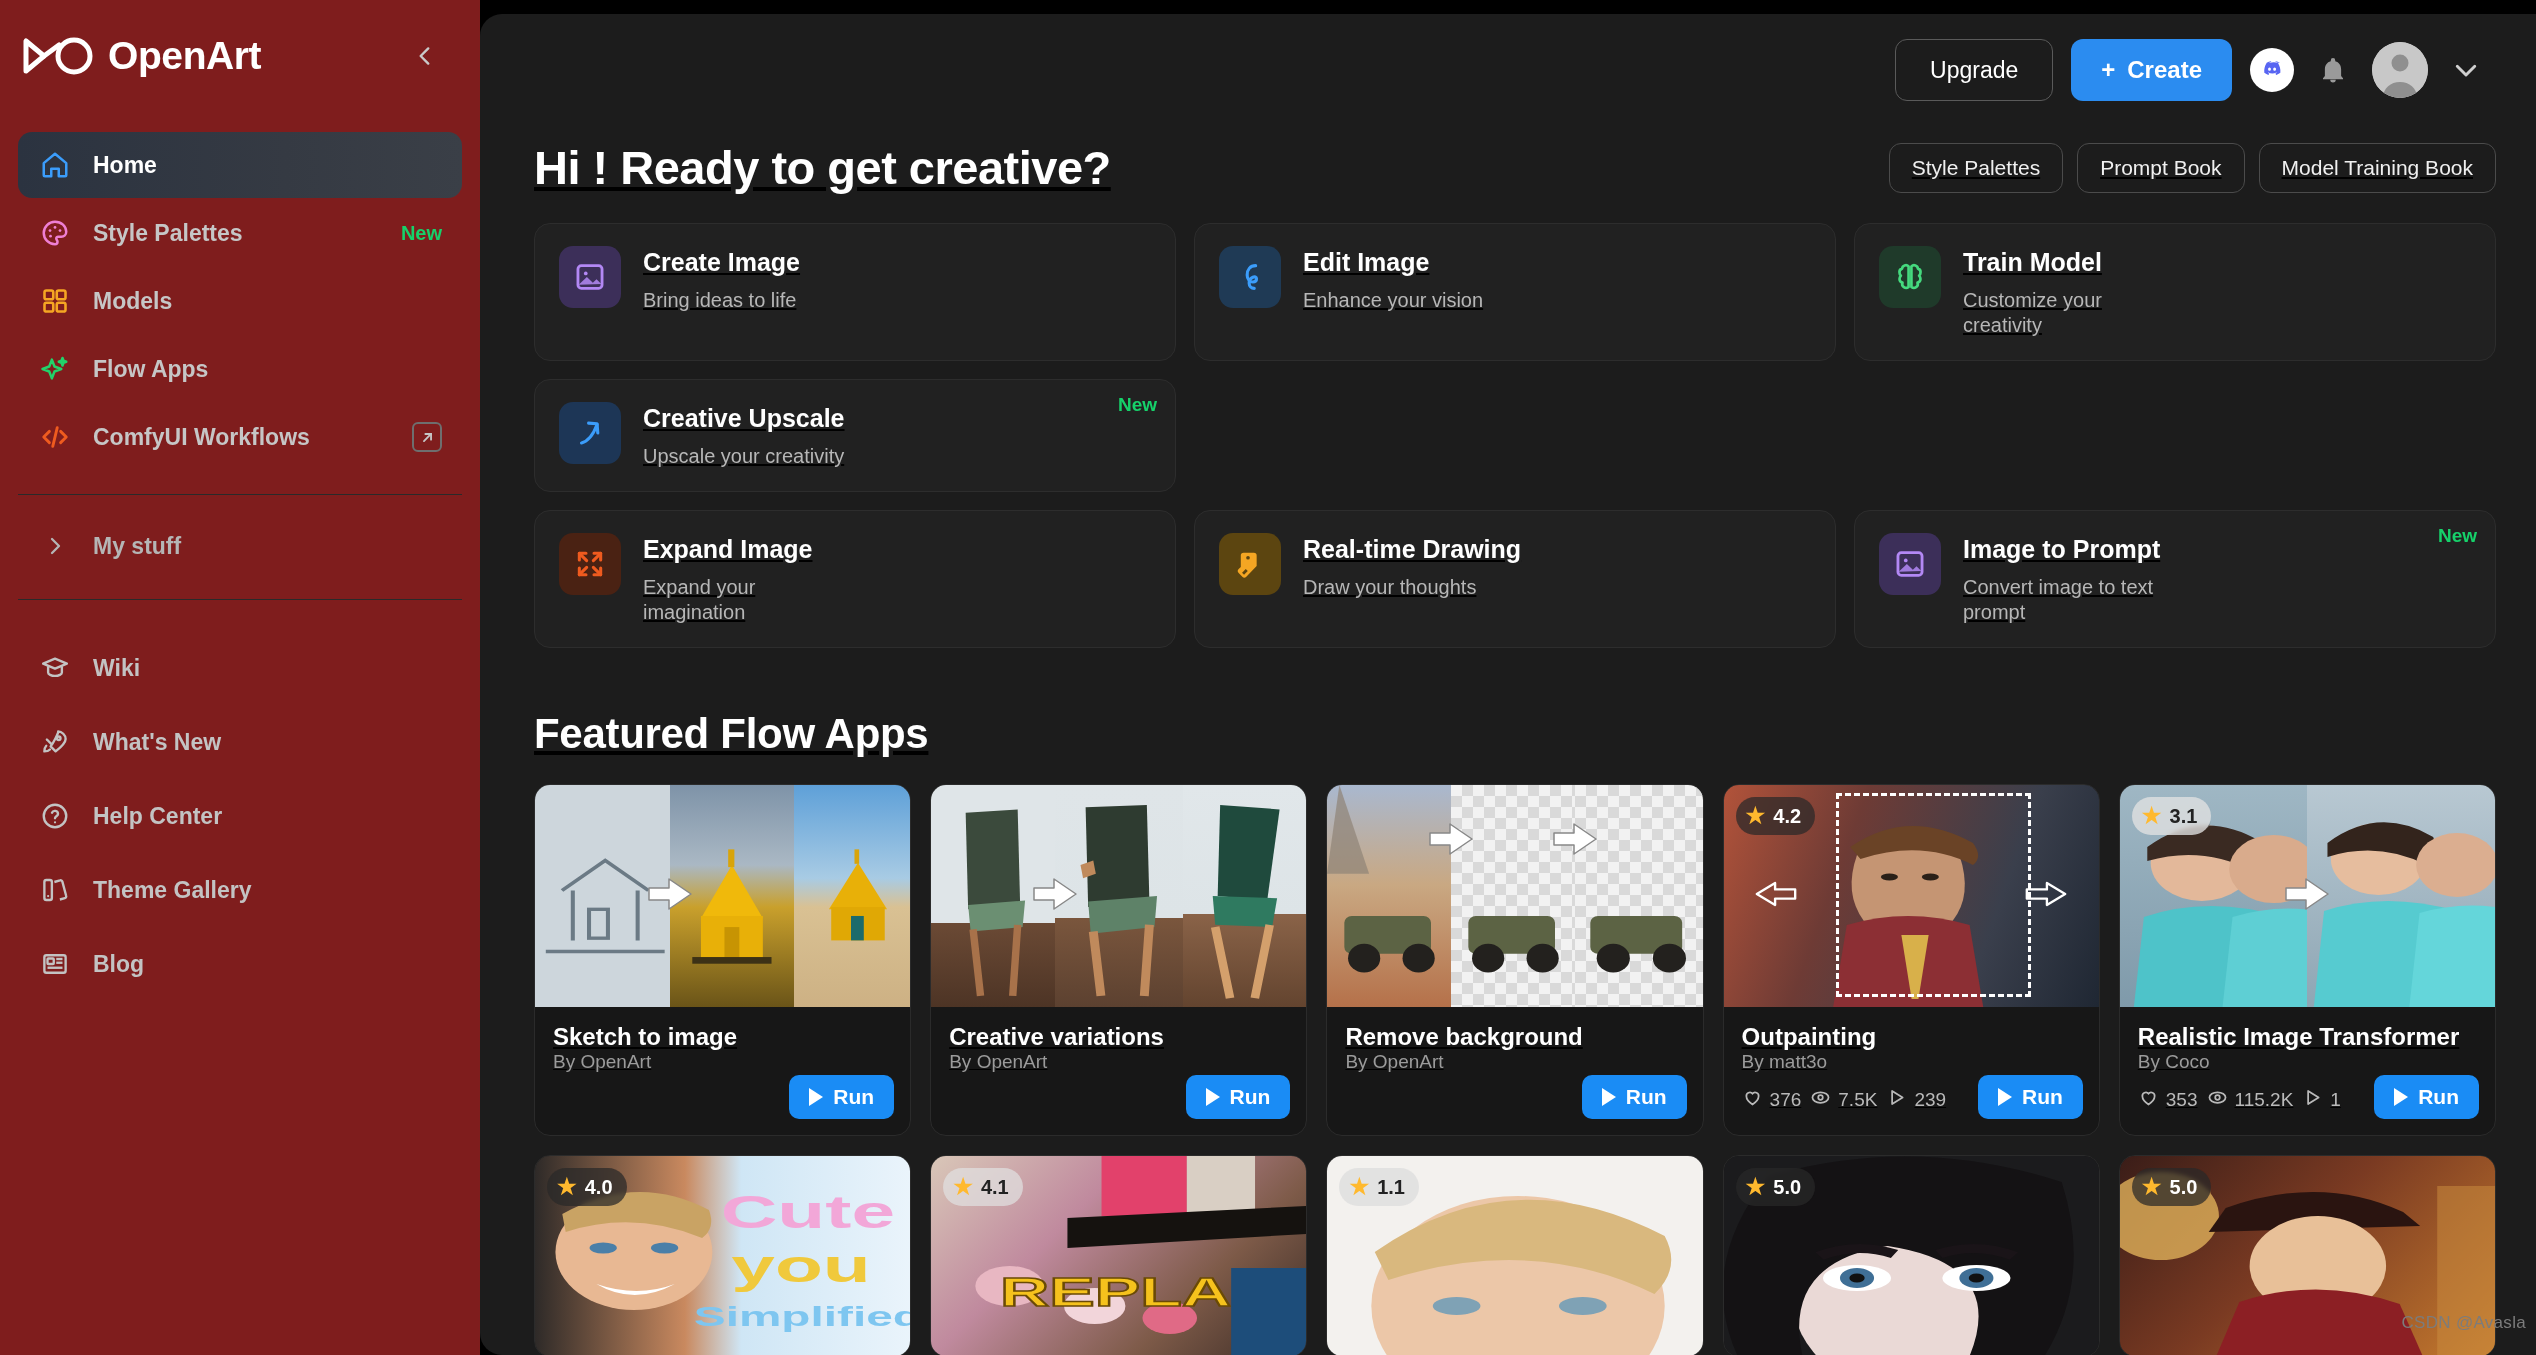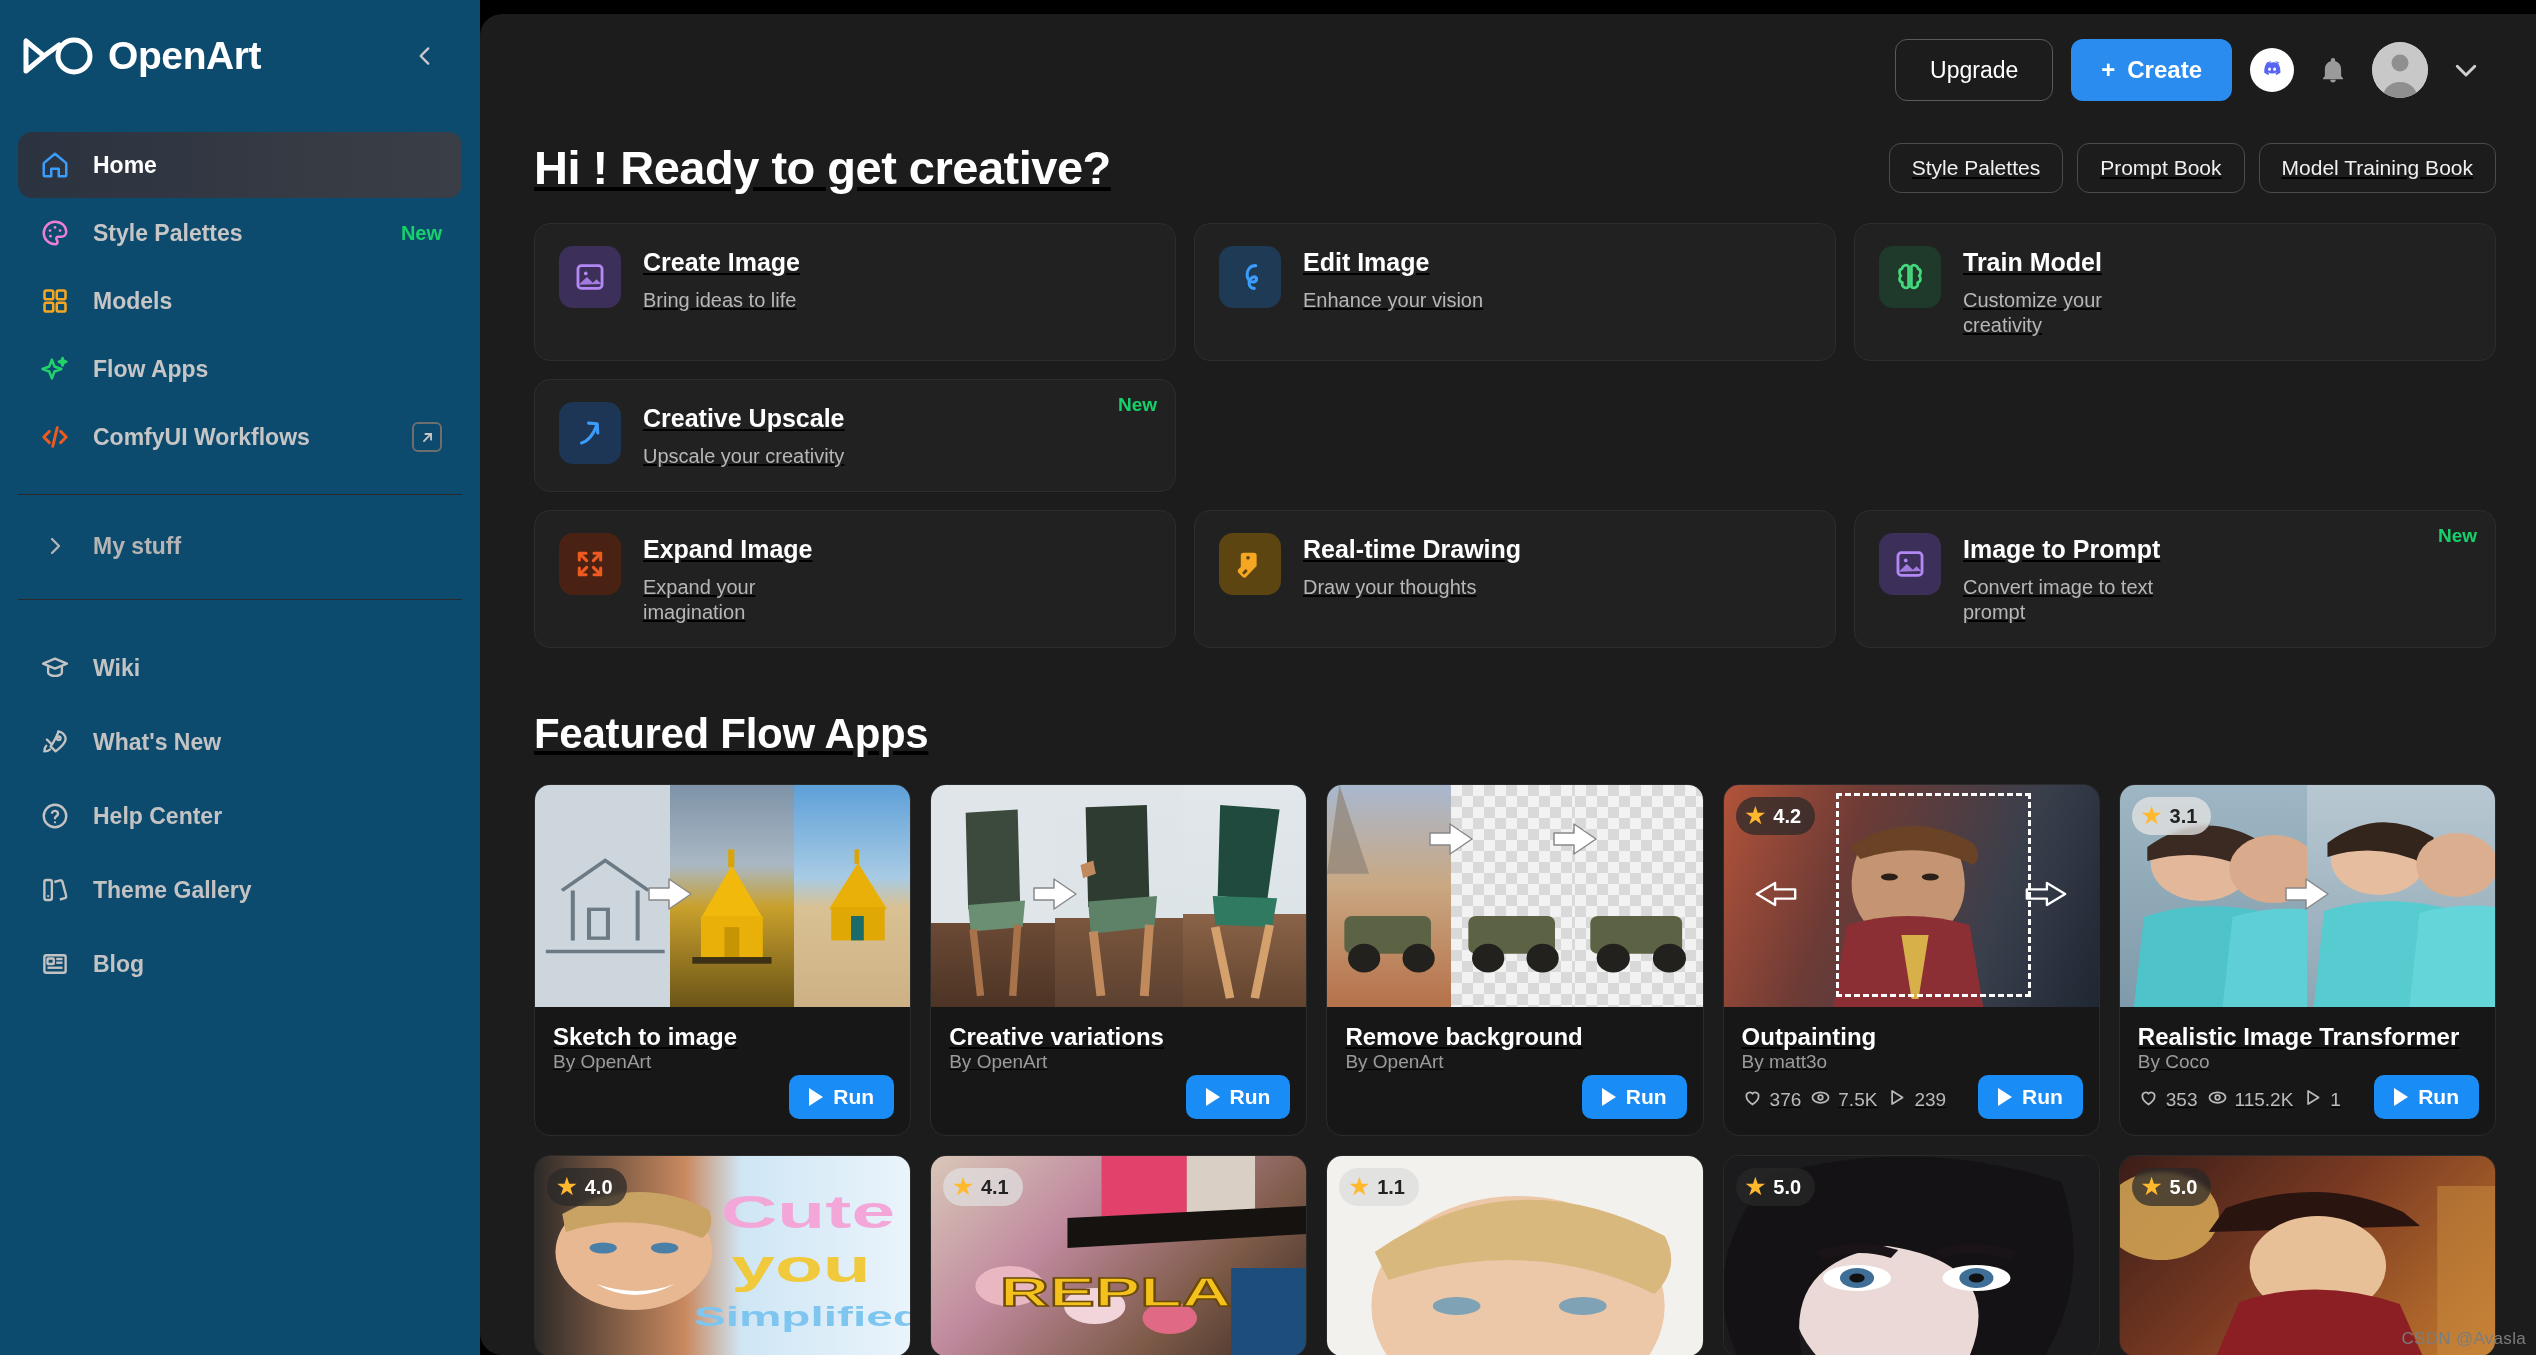--- a/index.html
+++ b/index.html
@@ -7,21 +7,21 @@
     width: 2536px; height: 1355px;
     background: #000;
     font-family: "Liberation Sans", sans-serif;
     overflow: hidden;
   }
   .app { display: flex; width: 2536px; height: 1355px; background:#000; }
 
   
   .sidebar {
     width: 480px; flex: 0 0 480px;
-    background: #0c4a6e;
+    background: #7f1d1d;
     display: flex; flex-direction: column;
     padding-top: 0;
     position: relative;
   }
   .brand-row {
     display:flex; align-items:center;
     height: 112px; padding: 0 38px 0 22px;
   }
   .logo-mark { width: 78px; height: 42px; flex:0 0 78px; }
   .brand-name {
@@ -173,21 +173,21 @@
     font-size:21px; font-weight:700;
     display:flex; align-items:center; gap:10px;
     font-family:"Liberation Sans", sans-serif; cursor:pointer;
   }
   .tri { width:0;height:0;border-left:14px solid #fff;border-top:9px solid transparent;border-bottom:9px solid transparent;}
 
   .flow-grid.row2 { margin-top: 19px; }
   .flow-grid.row2 .thumb { height: 200px; }
 
   .watermark {
-    position:absolute; right: 10px; bottom: 6px;
+    position:absolute; right: 10px; bottom: 22px;
     color:#7c7c7c; font-size:17px; letter-spacing:0.3px;
     font-family:"Liberation Sans", sans-serif; z-index: 30;
   }
 
   
   .checker {
     background-image:
       linear-gradient(45deg,#d9d9d9 25%,transparent 25%),
       linear-gradient(-45deg,#d9d9d9 25%,transparent 25%),
       linear-gradient(45deg,transparent 75%,#d9d9d9 75%),

